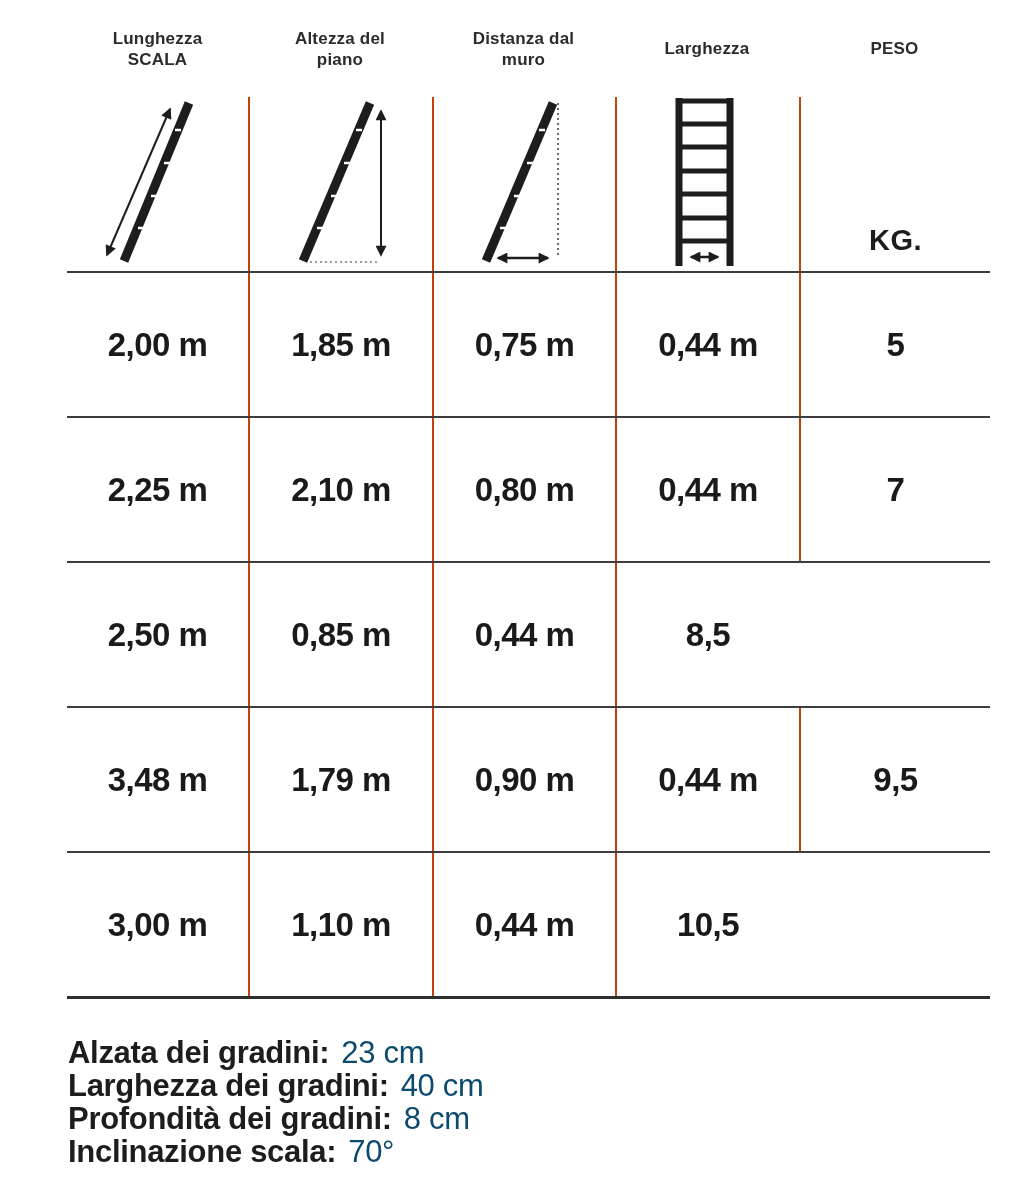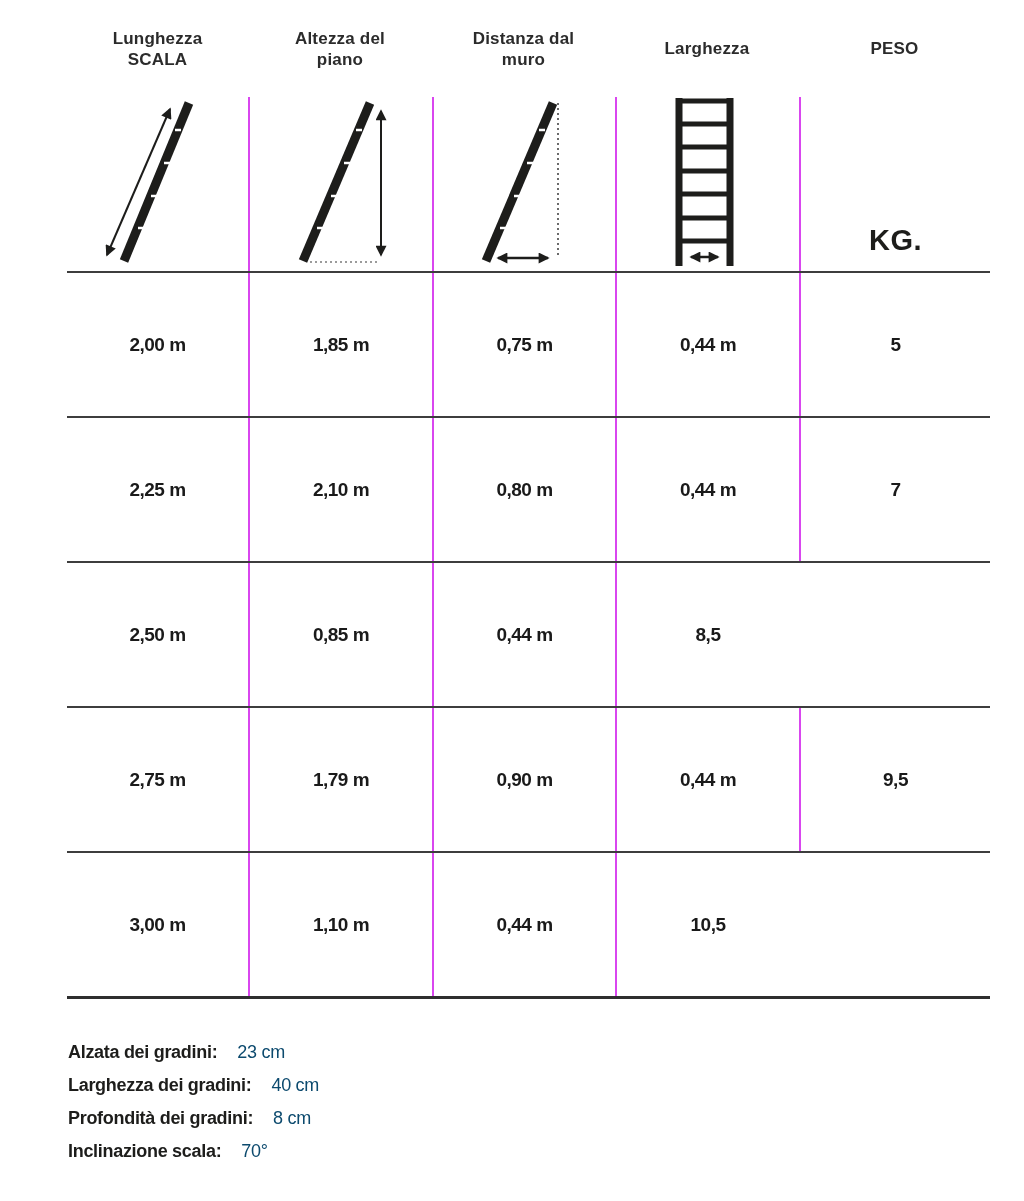--- a/index.html
+++ b/index.html
@@ -27,43 +27,43 @@
     text-align:center;
     font-size:17px; font-weight:600; color:#2b2b2b;
     line-height:21px; letter-spacing:0.2px;
   }
   
   .diagram-row { height:174px; }
   .diagram-cell {
     position:relative;
     display:flex; align-items:flex-end; justify-content:center;
   }
-  .vline { border-left:2px solid #d946ef; }
+  .vline { border-left:2px solid #c2410c; }
   .diagram-cell svg { display:block; }
   .kg-cell {
     display:flex; flex-direction:column; justify-content:flex-end; align-items:center;
     padding-bottom:14px;
     font-size:29px; font-weight:600; letter-spacing:0.5px; color:#1d1d1b;
   }
   
   .data-row { height:145px; border-top:2px solid #3d3d3d; }
   .data-row:first-of-type { border-top:3px solid #343434; }
   .data-cell {
     display:flex; align-items:center; justify-content:center;
-    font-size:19px; font-weight:700; letter-spacing:-0.5px; color:#1a1a1a;
+    font-size:33px; font-weight:700; letter-spacing:-0.5px; color:#1a1a1a;
   }
   .table-bottom { border-bottom:3px solid #2e2e2e; }
   
   .footer {
     position:absolute; left:68px; top:1036px;
     display:flex; flex-direction:column;
   }
   .spec-line {
-    display:flex; align-items:flex-start; gap:20px;
-    font-size:18px; line-height:33px; letter-spacing:-0.3px;
+    display:flex; align-items:flex-start; gap:12px;
+    font-size:31px; line-height:33px; letter-spacing:-0.3px;
   }
   .spec-label { font-weight:700; color:#1d1d1b; }
   .spec-value { font-weight:400; color:#0c4a6e; }
   .defs-holder { position:absolute; width:0; height:0; overflow:hidden; }
   .ink { stroke:#1d1d1b; }
 </style>
 </head>
 <body>
 
 <div class="page">
@@ -176,21 +176,21 @@
     </div>
 
     <div class="grid-row data-row">
       <div class="data-cell">2,50 m</div>
       <div class="data-cell vline">0,85 m</div>
       <div class="data-cell vline">0,44 m</div>
       <div class="data-cell vline">8,5</div>
     </div>
 
     <div class="grid-row data-row">
-      <div class="data-cell">2,75 m</div>
+      <div class="data-cell">3,48 m</div>
       <div class="data-cell vline">1,79 m</div>
       <div class="data-cell vline">0,90 m</div>
       <div class="data-cell vline">0,44 m</div>
       <div class="data-cell vline">9,5</div>
     </div>
 
     <div class="grid-row data-row">
       <div class="data-cell">3,00 m</div>
       <div class="data-cell vline">1,10 m</div>
       <div class="data-cell vline">0,44 m</div>

